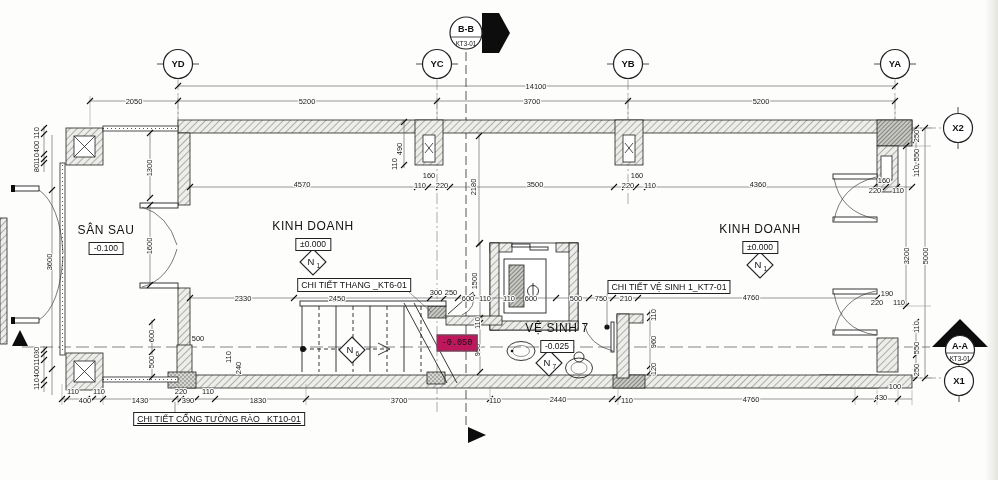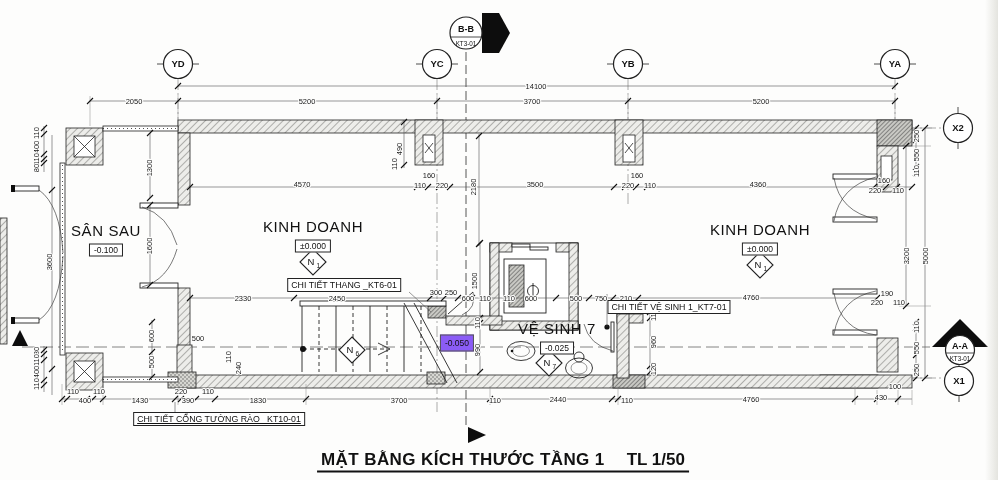--- a/index.html
+++ b/index.html
@@ -29,27 +29,27 @@
   .diamond{fill:#fff;stroke:#222;stroke-width:1.1;}
   text.dim{font:7.5px "Liberation Sans",sans-serif;fill:#1a1a1a;text-anchor:middle;
            paint-order:stroke;stroke:#fdfdfc;stroke-width:2.2px;stroke-linejoin:round;}
   text.bub{font:bold 9.5px "Liberation Sans",sans-serif;fill:#111;text-anchor:middle;}
   text.mkb{font:bold 9px "Liberation Sans",sans-serif;fill:#111;text-anchor:middle;}
   text.mks{font:6.3px "Liberation Sans",sans-serif;fill:#111;text-anchor:middle;}
   text.tagl{font:9.5px "Liberation Sans",sans-serif;fill:#111;text-anchor:middle;}
   text.tags{font:6.5px "Liberation Sans",sans-serif;fill:#111;}
   
   .room-label{position:absolute;transform:translate(-50%,-50%);text-align:center;white-space:nowrap;}
-  .room-name{font-size:15px;letter-spacing:.6px;color:#111;}
+  .room-name{font-size:12px;letter-spacing:.6px;color:#111;}
   .level-box{display:inline-block;border:1px solid #222;background:#fff;color:#111;
              font-size:8.5px;padding:0px 4px;margin-top:2px;line-height:11px;}
   .callout{position:absolute;transform:translate(-50%,-50%);border:1px solid #222;background:#fff;
            color:#111;font-size:8.8px;padding:0px 3px;white-space:nowrap;line-height:12px;}
-  .spot{position:absolute;transform:translate(-50%,-50%);border:1px solid #555;background:#8b5cf6;
-        color:#111;font-size:8.5px;padding:2px 4px;white-space:nowrap;line-height:11px;}
+  .spot{position:absolute;transform:translate(-50%,-50%);border:1px solid #555;background:#be185d;
+        color:#111;font-size:8.5px;padding:2px 4px;white-space:nowrap;line-height:11px;font-family:Liberation Mono, monospace;}
   #title-bar{position:absolute;left:503px;top:461px;transform:translate(-50%,-50%);
              white-space:nowrap;border-bottom:2px solid #111;padding:0 4px 1px 4px;color:#111;}
   #title-bar .t{font-size:17px;font-weight:bold;letter-spacing:.4px;}
   #title-bar .s{font-size:17px;font-weight:bold;margin-left:22px;}
 </style>
 </head>
 <body>
 
 <div id="page">
   <svg id="plan" width="998" height="480" viewBox="0 0 998 480">
@@ -498,24 +498,21 @@
       <text class="mkb" x="960" y="349">A-A</text>
       <text class="mks" x="960" y="361">KT3-01</text>
     </g>
   </svg>
 
   <div id="overlay">
       <div class="room-label" style="left: 106px; top: 239px;"><div class="room-name">SÂN SAU</div><div class="level-box">-0.100</div></div>
       <div class="room-label" style="left: 313px; top: 235px;"><div class="room-name">KINH DOANH</div><div class="level-box">±0.000</div></div>
       <div class="room-label" style="left: 760px; top: 238px;"><div class="room-name">KINH DOANH</div><div class="level-box">±0.000</div></div>
       <div class="room-label" style="left: 557px; top: 337px;"><div class="room-name">VỆ SINH 7</div><div class="level-box">-0.025</div></div>
-      <div class="callout" style="left: 344px; top: 285px;">CHI TIẾT THANG _KT6-01</div>
-      <div class="callout" style="left: 669px; top: 287px; margin-top: 20px;">CHI TIẾT VỆ SINH 1_KT7-01</div>
+      <div class="callout" style="left: 354px; top: 285px;">CHI TIẾT THANG _KT6-01</div>
+      <div class="callout" style="left: 669px; top: 287px;">CHI TIẾT VỆ SINH 1_KT7-01</div>
       <div class="callout" style="left: 219px; top: 419px; text-decoration: underline;">CHI TIẾT CỔNG TƯỜNG RÀO _KT10-01</div>
       <div class="spot" style="left: 457px; top: 343px;">-0.050</div>
     </div>
 
-  <div id="title-bar">
-    <span class="t">MẶT BẰNG KÍCH THƯỚC TẦNG 1</span><span class="s">TL 1/50</span>
-  </div>
 
   <div id="edge-shade"></div>
 </div>
 
 </body></html>

